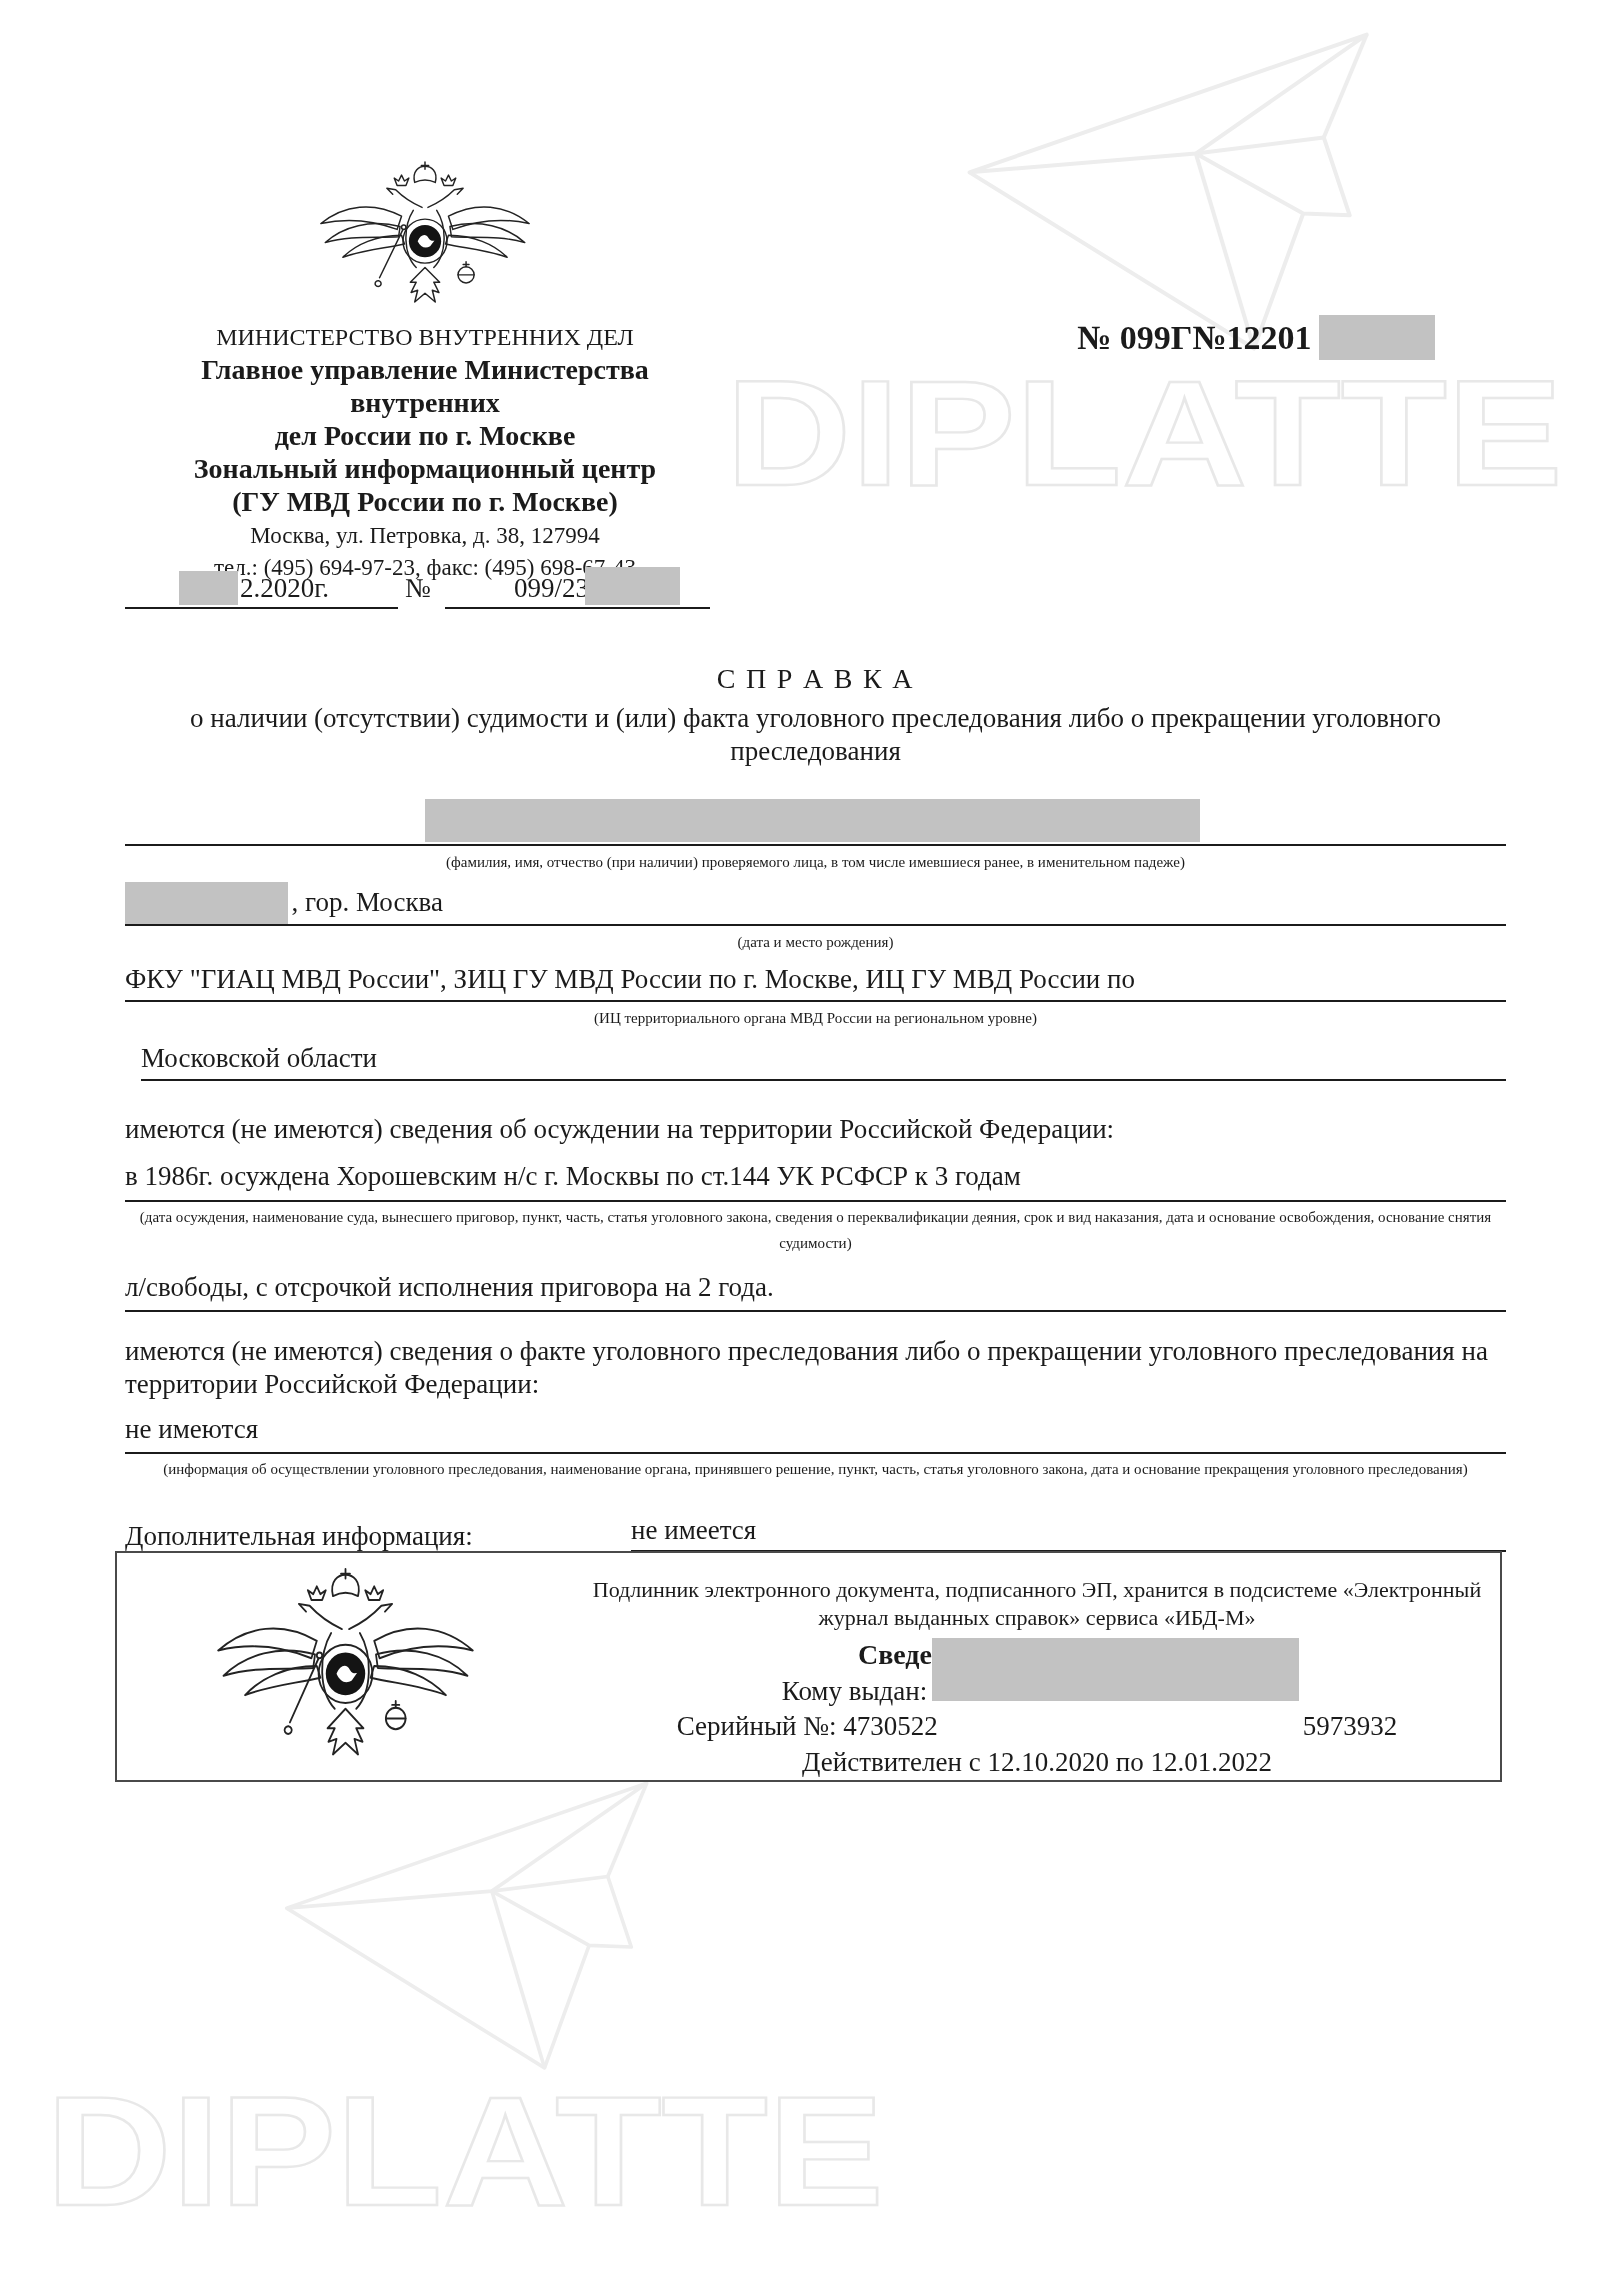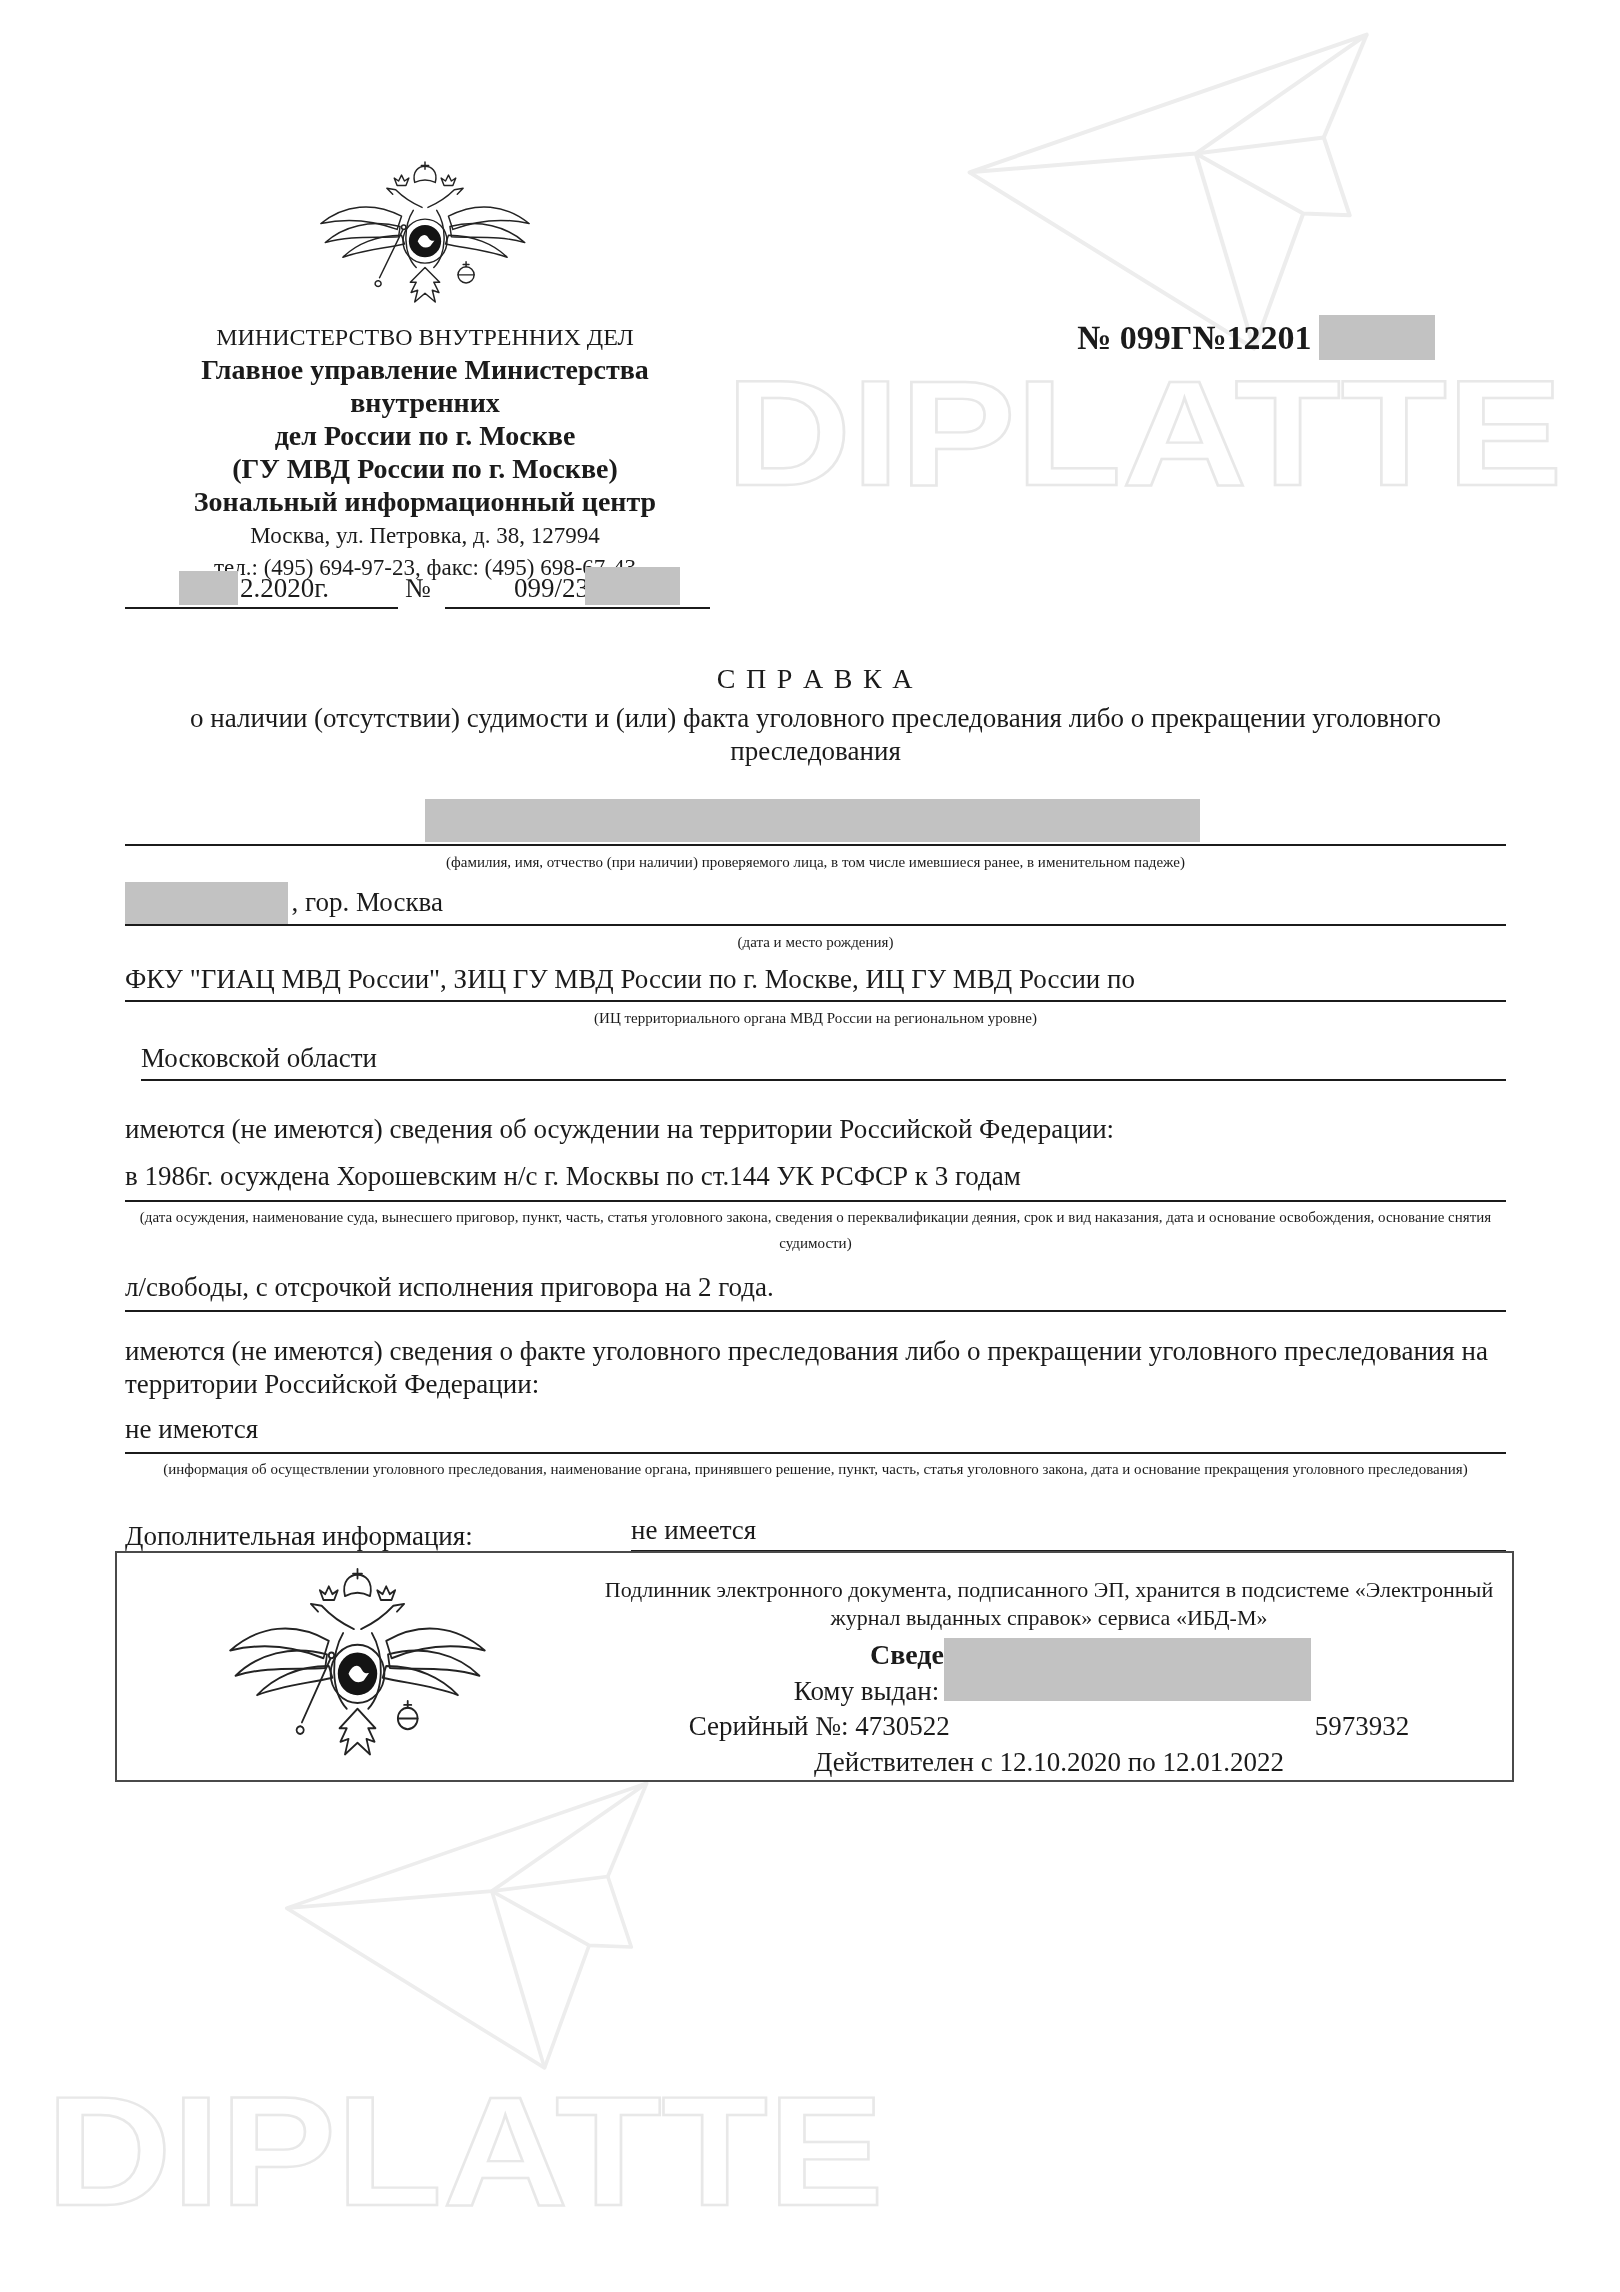--- a/index.html
+++ b/index.html
@@ -48,21 +48,21 @@
   .intro1{margin-top:32px;line-height:33px;}
   .row-conv{padding-top:14.3px;height:39px;}
   .cap2{max-width:1352px;margin:0 auto;}
   .row-conv2{padding-top:16px;height:38px;}
   .intro2{margin-top:23px;line-height:33px;}
   .row-pros{padding-top:12.5px;height:38px;}
   .row-add{margin-top:33px;display:flex;align-items:flex-end;}
   .add-label{width:506px;}
   .add-value{flex:1;border-bottom:2.7px solid #1b1b1b;padding-bottom:3.6px;}
   
-  .sig-box{position:absolute;left:115px;top:1551px;width:1383px;height:227px;border:2.7px solid #4a4a4a;display:flex;padding-left:12px;}
+  .sig-box{position:absolute;left:115px;top:1551px;width:1383px;height:227px;border:2.7px solid #4a4a4a;display:flex;}
   .sig-left{width:457px;display:flex;align-items:center;justify-content:center;}
   .emblem-small{width:269px;height:204px;}
   .sig-right{flex:1;position:relative;text-align:center;padding-top:23px;}
   .sig-note{font-size:22px;line-height:28px;max-width:909px;margin:0 auto;}
   .sig-title{font-size:28px;font-weight:bold;margin-top:7.2px;}
   .sig-row{display:flex;justify-content:center;font-size:27px;line-height:32px;margin-top:3.6px;white-space:nowrap;}
   .sig-spacer{width:365px;}
   .sig-redact{position:absolute;left:358px;top:85px;width:367px;height:63px;}
   .emb{stroke:#232323;stroke-width:2;fill:none;stroke-linejoin:round;stroke-linecap:round;}
 </style>
@@ -118,22 +118,22 @@
         <path d="M150,148 l-20,20 l8,0 l-7,14 l9,-3 l-4,16 l14,-12 l14,12 l-4,-16 l9,3 l-7,-14 l8,0 l-20,-20 z"></path>
         <path d="M120,96 L88,162 M86,166 m0,0 a4,4 0 1,0 0.1,0"></path>
         <circle cx="121" cy="93" r="3"></circle>
         <circle cx="206" cy="158" r="11"></circle>
         <path d="M195,158 h22 M206,147 v-7 M202,144 h8"></path>
       </g>
     </svg>
     <div class="org-small">МИНИСТЕРСТВО ВНУТРЕННИХ ДЕЛ</div>
     <div class="org-bold">Главное управление Министерства внутренних</div>
     <div class="org-bold">дел России по г. Москве</div>
+    <div class="org-bold">Зональный информационный центр</div>
     <div class="org-bold">(ГУ МВД России по г. Москве)</div>
-    <div class="org-bold">Зональный информационный центр</div>
     <div class="org-addr">Москва, ул. Петровка, д. 38, 127994</div>
     <div class="org-addr">тел.: (495) 694-97-23, факс: (495) 698-67-43</div>
   </div>
 
   <div class="doc-no">
     <span>№ 099Г№12201</span>
     <span class="redact"></span>
   </div>
 
   <div class="date-row">

